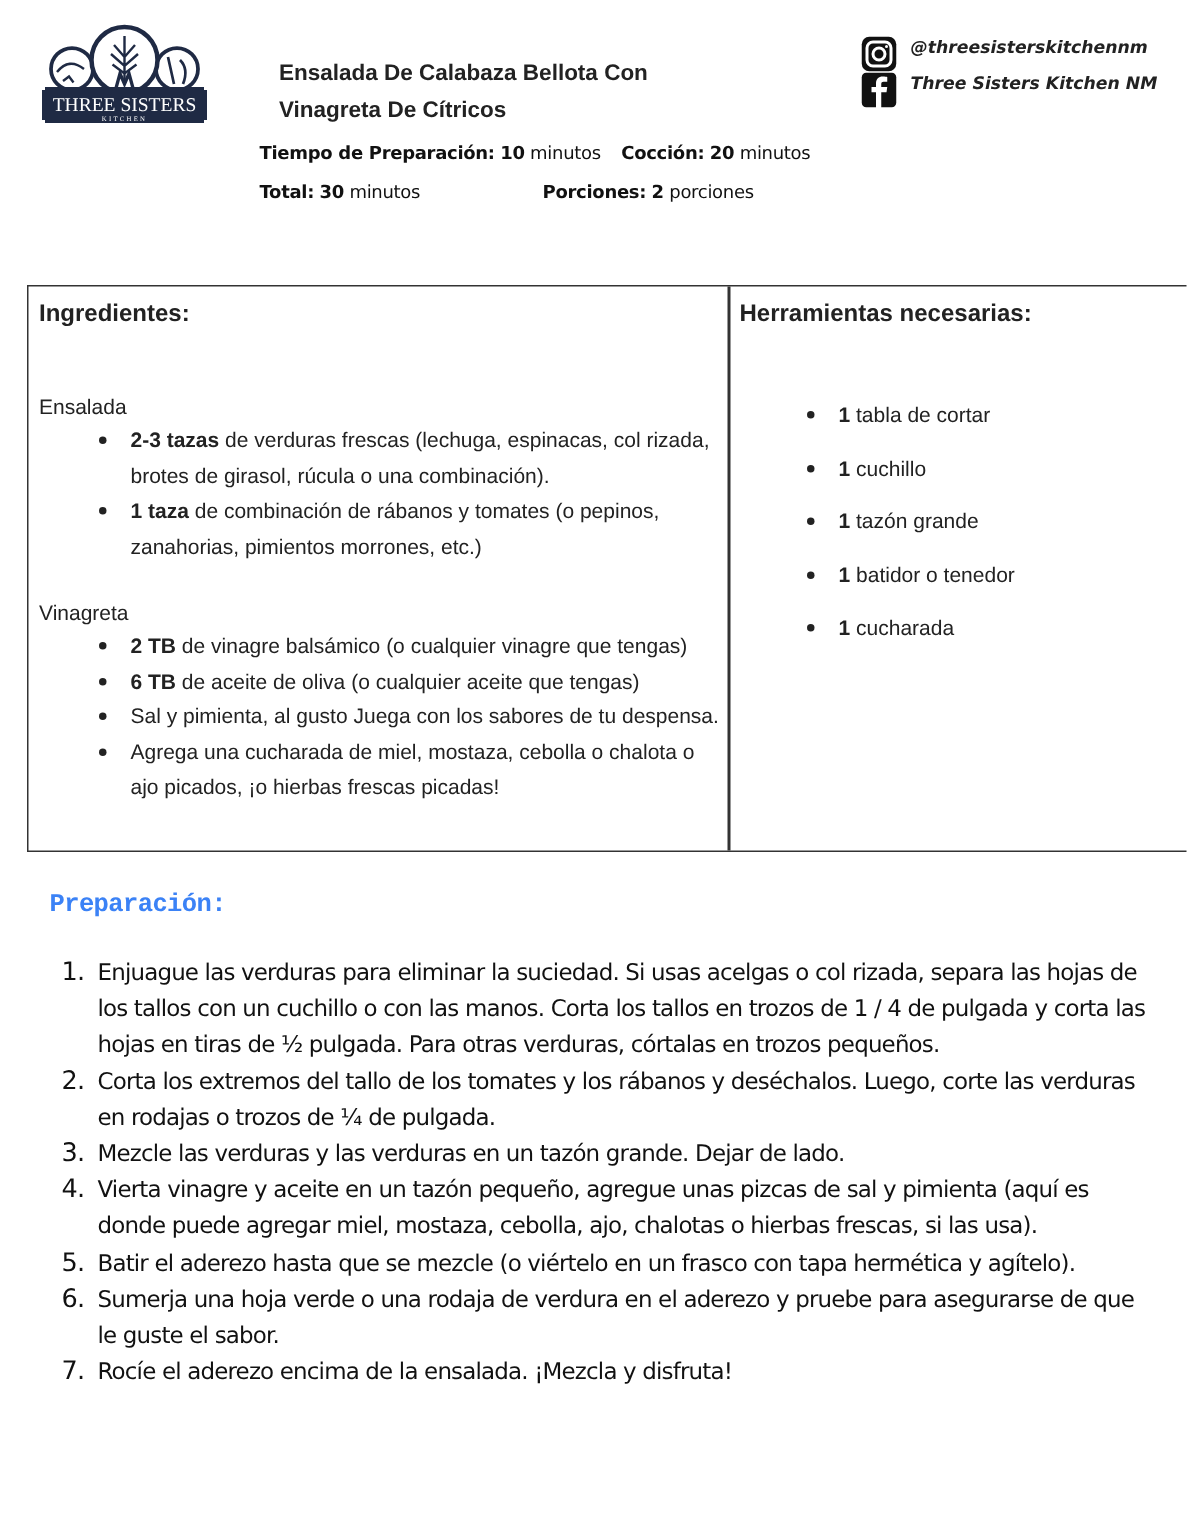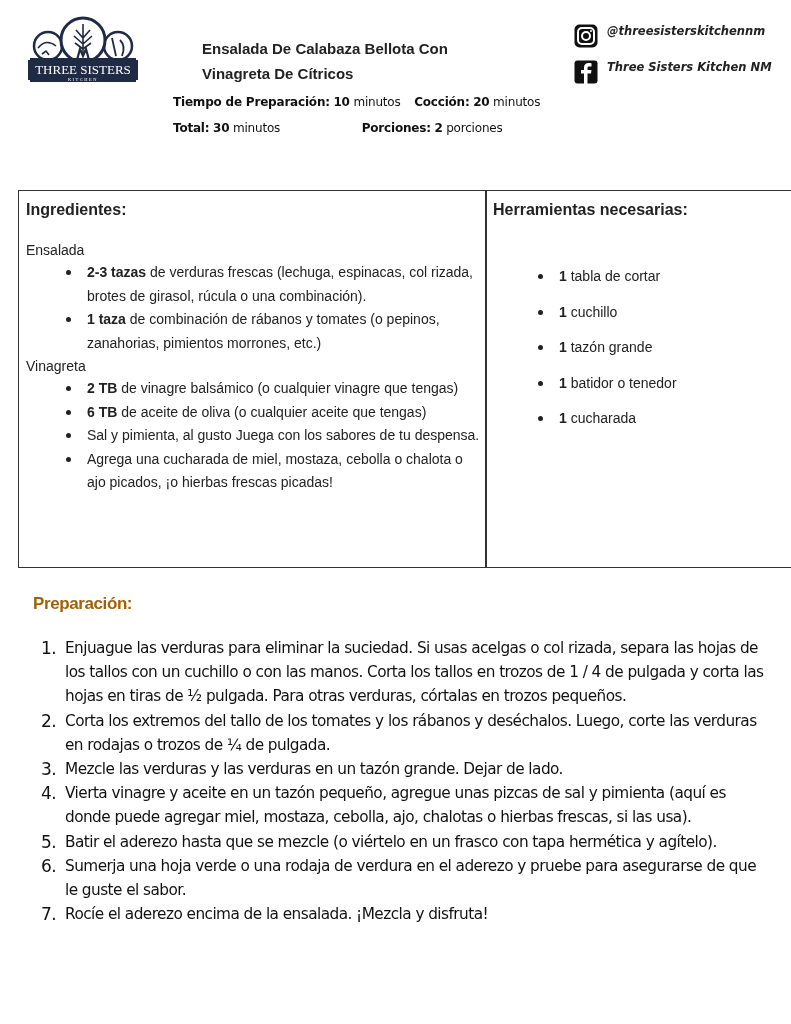--- a/index.html
+++ b/index.html
@@ -2,49 +2,49 @@
 <html><head>
 <meta charset="utf-8">
 <style>
   html, body { margin: 0; padding: 0; background: #ffffff; }
   body { width: 791px; height: 1024px; position: relative; overflow: hidden; color: #1a1a1a; }
   .abs { position: absolute; }
 
   
   .logo { left: 28px; top: 16px; width: 110px; height: 72px; }
 
-  .title { left: 202px; top: 36px; font-family: "Liberation Sans", sans-serif; font-weight: bold; font-size: 15px; line-height: 25px; color: #222; }
+  .title { left: 186px; top: 36px; font-family: "Liberation Sans", sans-serif; font-weight: bold; font-size: 15px; line-height: 25px; color: #222; }
   .meta { font-family: "DejaVu Sans", sans-serif; font-size: 12px; line-height: 24px; color: #111; letter-spacing: -0.2px; }
   .meta b { font-weight: bold; }
   .meta1 { left: 173px; top: 90px; }
   .meta2 { left: 173px; top: 116px; }
   .meta .gap { display: inline-block; width: 10px; }
   .meta2 .gap { width: 78px; }
 
   .social { left: 574px; font-family: "DejaVu Sans", sans-serif; font-style: italic; font-weight: bold; font-size: 11.5px; color: #222; display: flex; align-items: flex-start; }
   .social-ig { top: 24px; }
-  .social-fb { top: 60px; }
+  .social-fb { top: 48px; }
   .social .ico { width: 24px; height: 24px; margin-right: 9px; }
 
   
   .tbl { left: 18px; top: 190px; width: 776px; height: 378px; border: 1.5px solid #333; box-sizing: border-box; font-family: "Liberation Sans", sans-serif; }
   .divider { position: absolute; left: 466px; top: 0; bottom: 0; width: 1.5px; background: #333; }
   .col-left { position: absolute; left: 7px; top: 8px; width: 455px; }
   .col-right { position: absolute; left: 474px; top: 8px; width: 280px; }
   .hdr { font-weight: bold; font-size: 16px; line-height: 22px; color: #222; }
-  .sub { font-size: 14px; line-height: 22px; color: #222; }
+  .sub { font-size: 14px; line-height: 22px; color: #222; margin-top: 21px; }
   ul.ing { margin: 0; padding: 0 0 0 46px; list-style: none; }
   ul.ing li { position: relative; font-size: 14px; line-height: 23.5px; color: #222; margin-left: 15px; }
   ul.ing li::before { content: ""; position: absolute; left: -21px; top: 9px; width: 5px; height: 5px; border-radius: 50%; background: #222; }
   ul.tools { margin: 15px; padding: 0 0 0 51px; list-style: none; }
   ul.tools li { position: relative; font-size: 14px; line-height: 20px; height: 35.6px; color: #222; }
   ul.tools li::before { content: ""; position: absolute; left: -21px; top: 8px; width: 5px; height: 5px; border-radius: 50%; background: #222; }
 
   
-  .prep-title { left: 33px; top: 594px; font-family: Liberation Sans, sans-serif; font-weight: bold; font-size: 17px; letter-spacing: -0.4px; color: #a16207; }
+  .prep-title { left: 33px; top: 594px; font-family: Liberation Mono, monospace; font-weight: bold; font-size: 17px; letter-spacing: -0.4px; color: #3b82f6; }
   ol.steps { position: absolute; left: 28px; top: 636px; width: 740px; margin: 0; padding: 0; list-style: none; font-family: "DejaVu Sans", sans-serif; font-size: 15.3px; line-height: 24.2px; color: #111; letter-spacing: -0.55px; }
   ol.steps li { position: relative; padding-left: 37px; }
   ol.steps li .num { position: absolute; left: 13px; top: 0; font-size: 17px; }
 </style>
 </head>
 <body>
 
 <div class="abs logo">
   <svg width="110" height="72" viewBox="0 0 110 72">
     <circle cx="20" cy="30" r="14" fill="#fff" stroke="#1f2a44" stroke-width="2.5"></circle>

